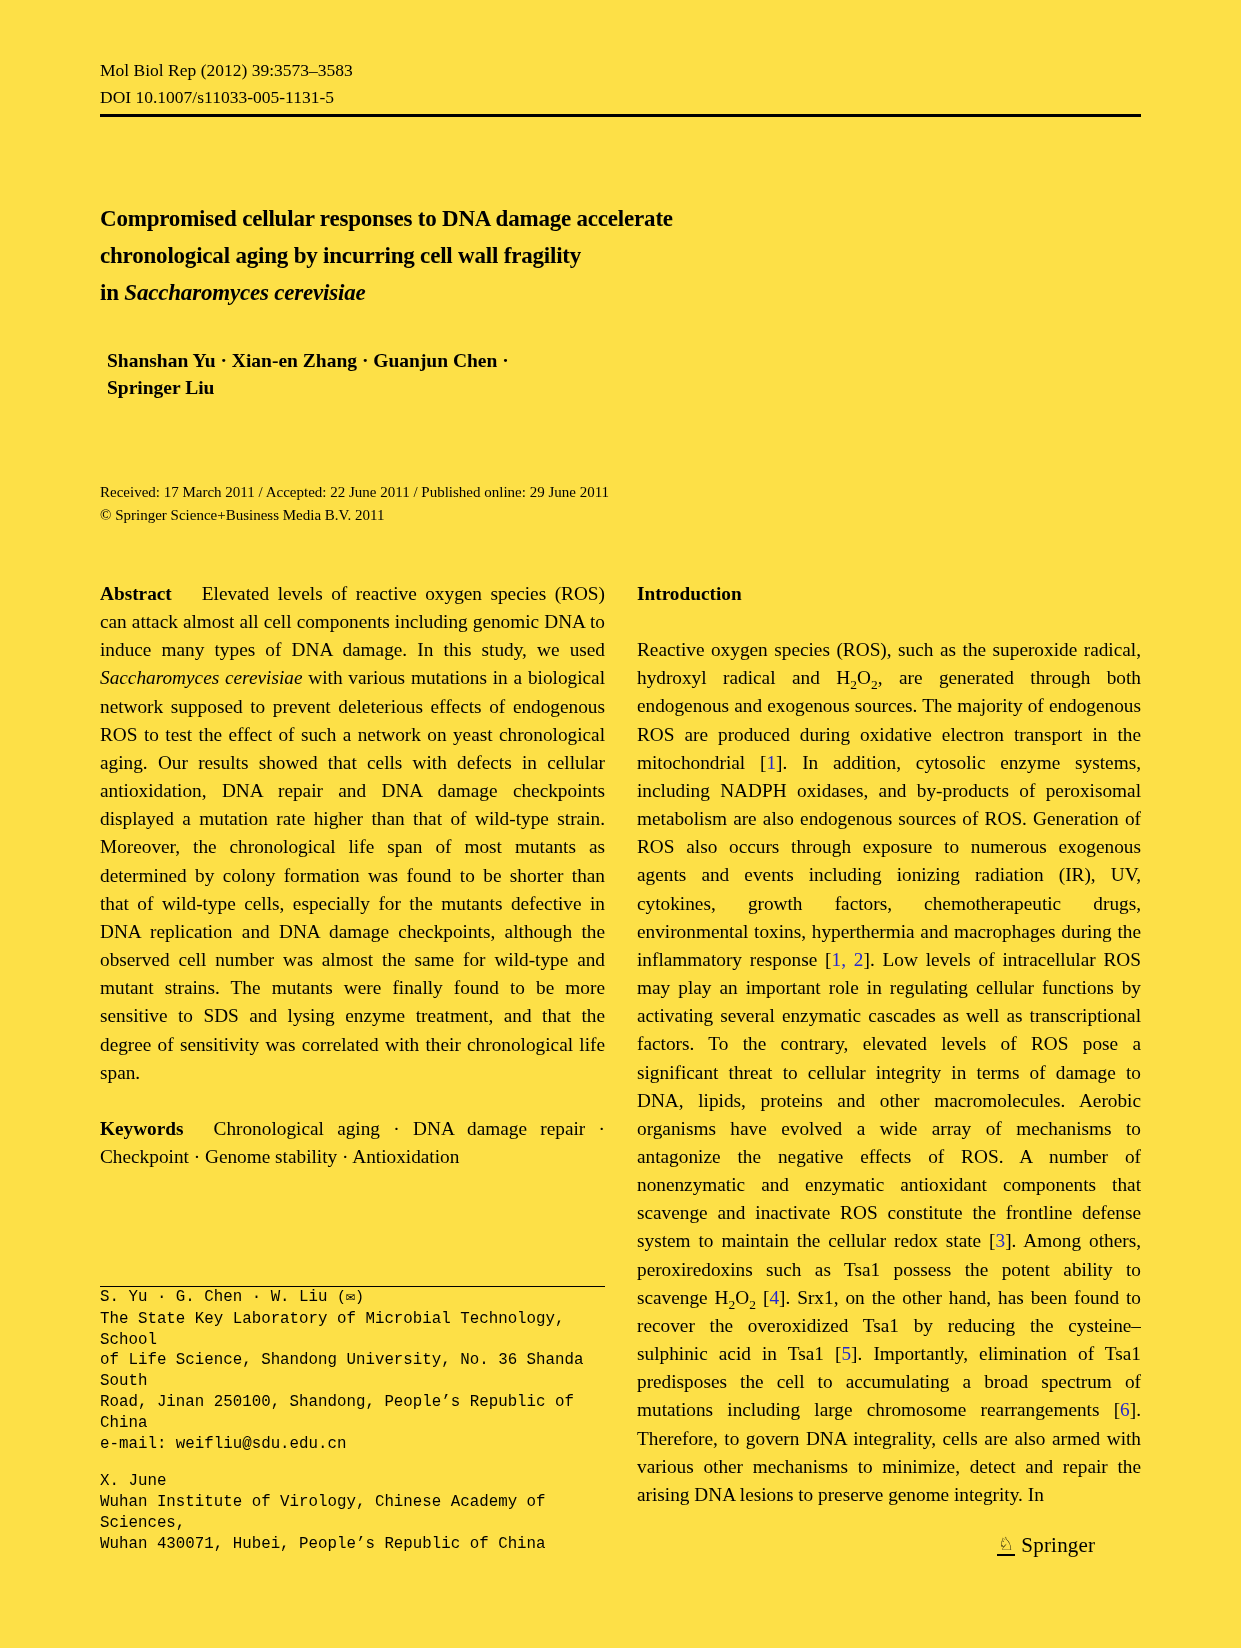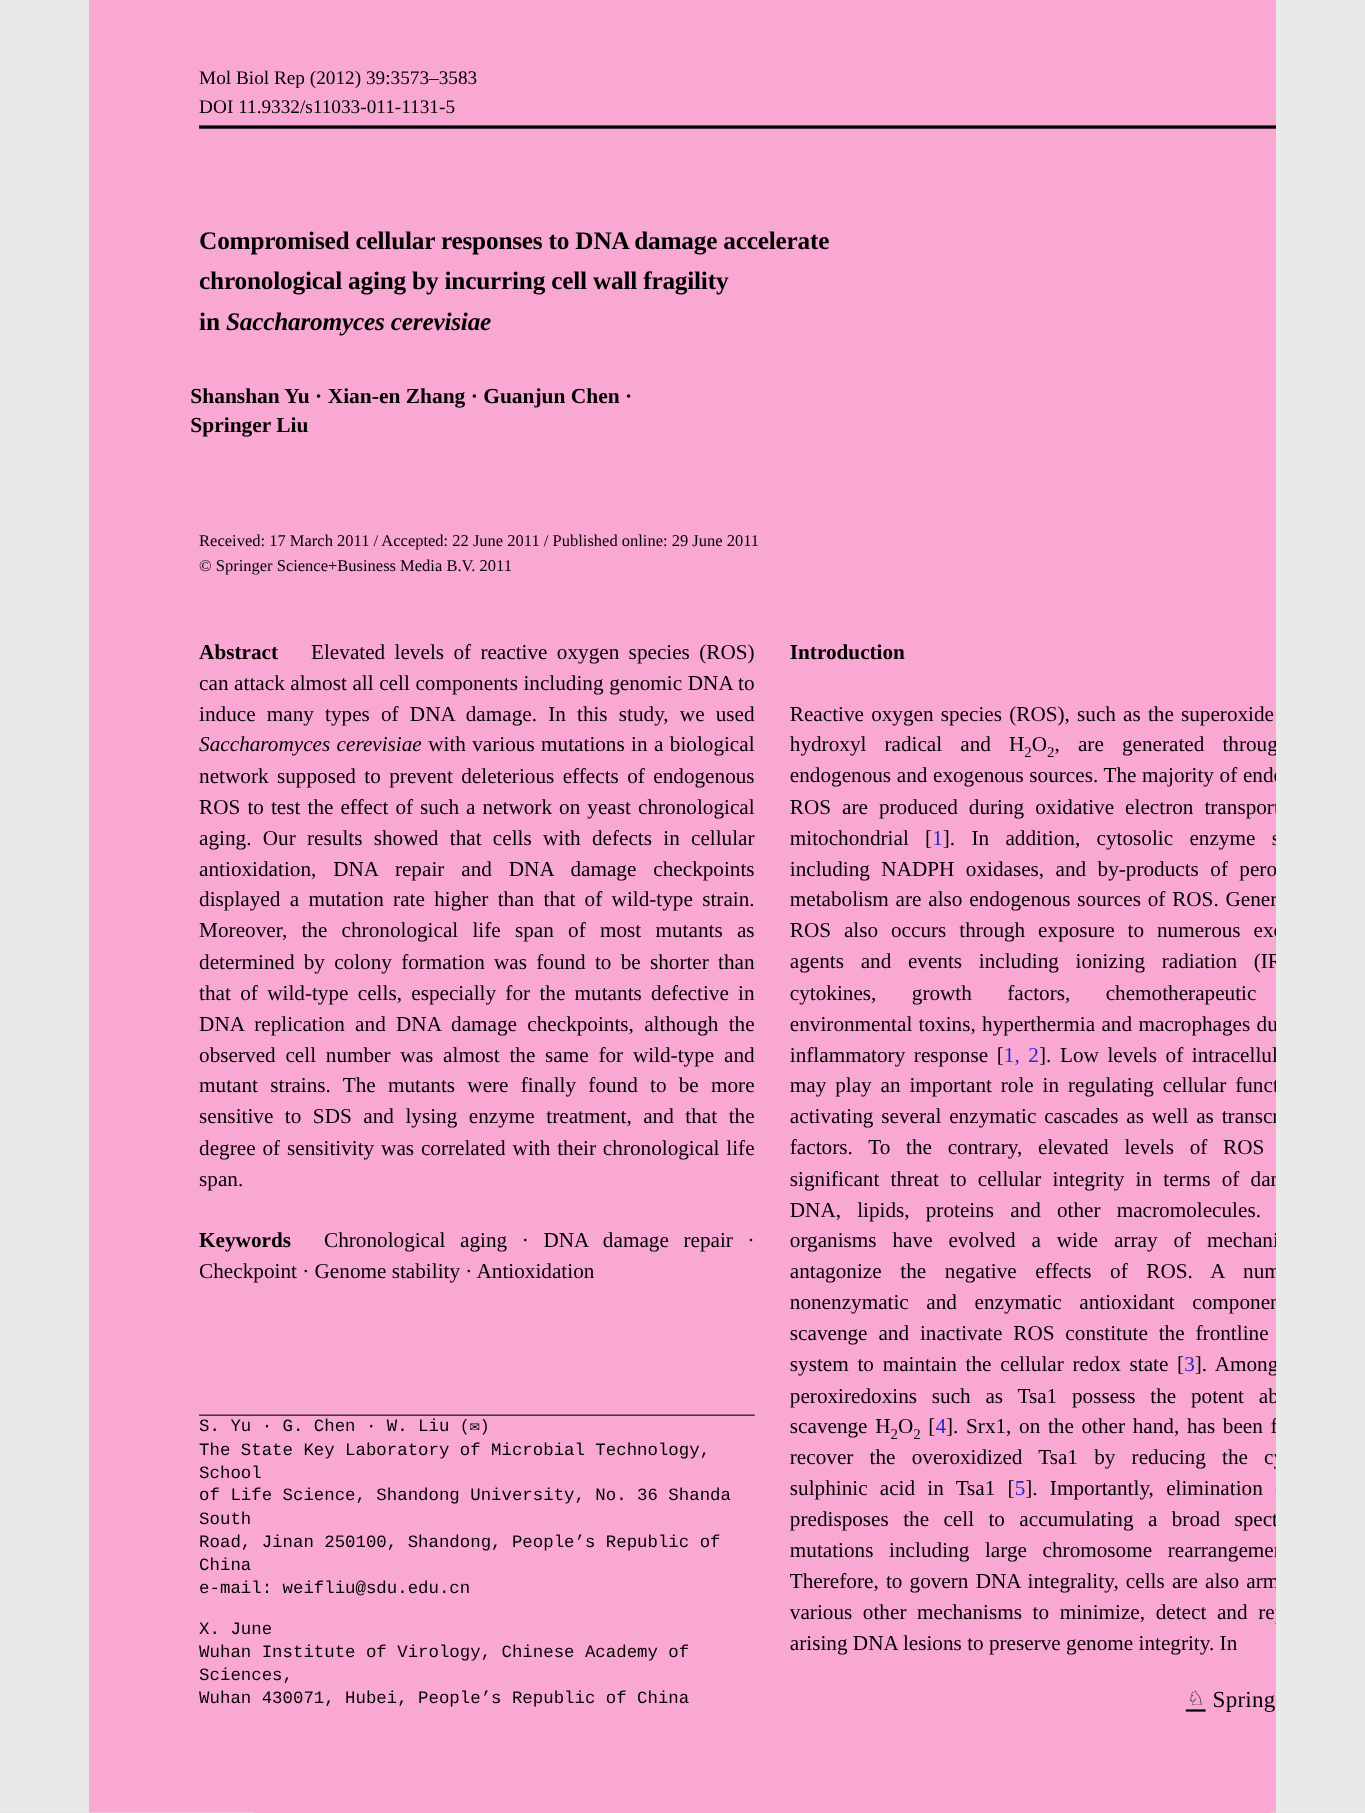--- a/index.html
+++ b/index.html
@@ -1,32 +1,32 @@
 <!DOCTYPE html>
 <html><head>
 <meta charset="utf-8">
 <style>
   html,body { margin:0; padding:0; background:#e8e8e8; }
   .page {
     position:relative;
-    width:1079px; height:1648px;
+    width:1241px; height:1648px;
     margin:0 auto;
-    background:#f9a8d4;
+    background:#fde047;
     font-family:"Liberation Serif", serif;
     color:#000;
     overflow:hidden;
   }
   .journal-header { position:absolute; left:100px; top:57px; font-size:17.5px; line-height:27px; }
   .top-rule { position:absolute; left:100px; top:114px; width:1041px; height:3px; background:#000; }
 
   .article-title {
     position:absolute; left:100px; top:200px; width:980px;
     font-size:23px; font-weight:bold; line-height:37px; letter-spacing:-0.2px;
   }
-  .authors { position:absolute; left:92px; top:347px; font-size:19.5px; font-weight:bold; line-height:27px; }
+  .authors { position:absolute; left:107px; top:347px; font-size:19.5px; font-weight:bold; line-height:27px; }
   .dates { position:absolute; left:100px; top:481px; font-size:15px; line-height:22.5px; }
 
   .col { position:absolute; top:580px; font-size:19.3px; line-height:28.15px; text-align:justify; }
   .col-left  { left:100px; width:505px; }
   .col-right { left:637px; width:504px; }
 
   .para-label { font-weight:bold; padding-right:30px; }
   .keywords-para { margin-top:28px; }
   .intro-heading { font-weight:bold; margin:0 0 28px 0; font-size:19.3px; }
   .cite { color:#2428cc; }
@@ -53,21 +53,21 @@
     border-bottom:2px solid #000; padding:0 1px 1px 1px;
   }
 </style>
 </head>
 <body>
 
 <div class="page">
 
   <div class="journal-header">
     <div>Mol Biol Rep (2012) 39:3573–3583</div>
-    <div>DOI 11.9332/s11033-011-1131-5</div>
+    <div>DOI 10.1007/s11033-005-1131-5</div>
   </div>
 
   <div class="top-rule"></div>
 
   <div class="article-title">
     <div>Compromised cellular responses to DNA damage accelerate</div>
     <div>chronological aging by incurring cell wall fragility</div>
     <div>in <em>Saccharomyces cerevisiae</em></div>
   </div>
 

